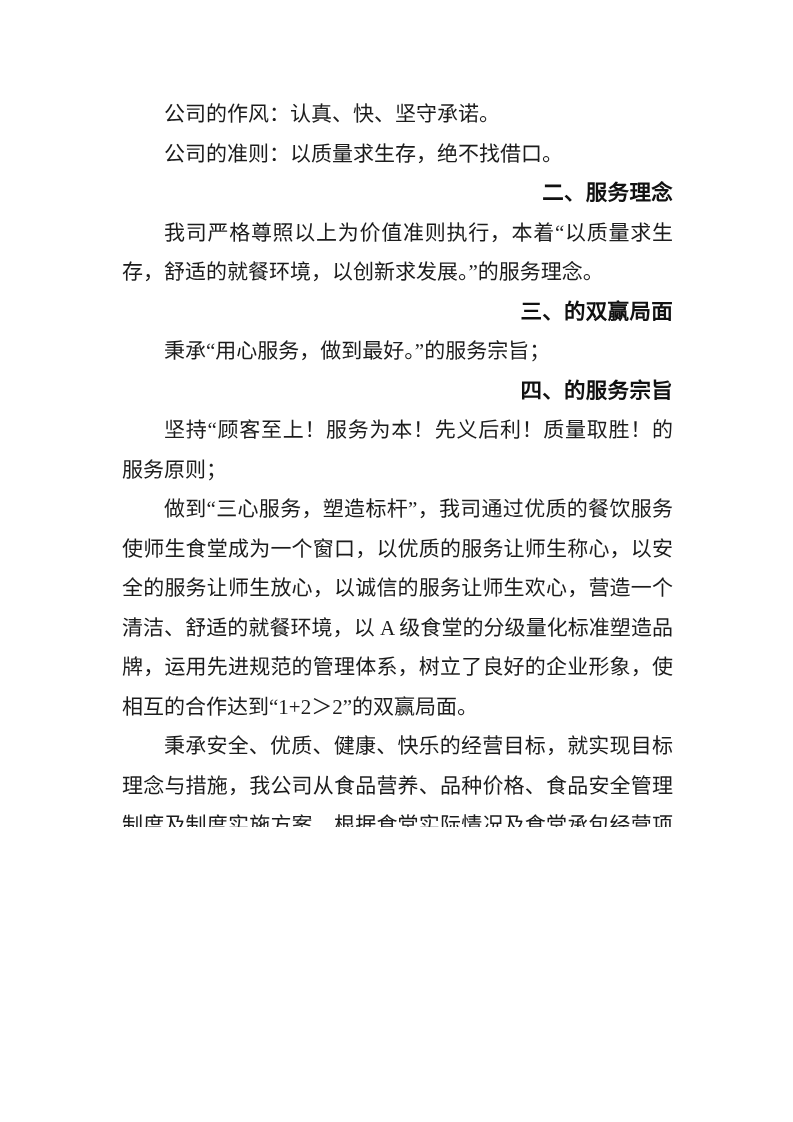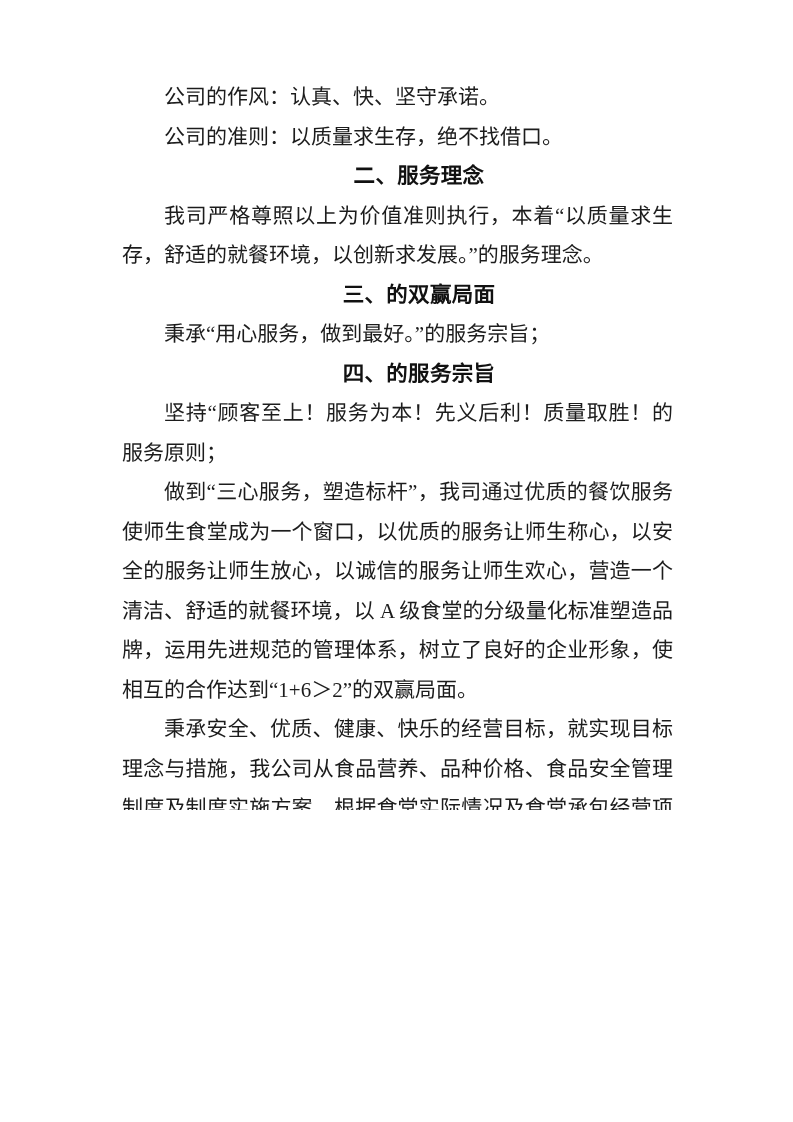--- a/index.html
+++ b/index.html
@@ -6,21 +6,21 @@
   html, body {
     margin: 0;
     padding: 0;
     background: #ffffff;
   }
   .page {
     position: relative;
     width: 793px;
     height: 810px;
     background: #ffffff;
-    margin: 0 auto;
+    margin: 17px auto;
     overflow: hidden;
     box-sizing: border-box;
   }
   .content {
     position: absolute;
     left: 122px;
     top: 78px;
     width: 551px;
   }
   .para {
@@ -34,21 +34,21 @@
     text-justify: inter-character;
   }
   .heading {
     margin: 0;
     text-indent: 2em;
     font-family: "Liberation Serif", "DejaVu Serif", serif;
     font-weight: bold;
     color: #111111;
     font-size: 21.5px;
     line-height: 39.5px;
-    text-align: center;
+    text-align: right;
     letter-spacing: 0.3px;
   }
   .para-justify-full {
     text-align: justify;
     text-align-last: left;
   }
   .footer {
     position: absolute;
     left: 0;
     right: 0;
@@ -76,21 +76,21 @@
 
     <h2 class="heading">三、的双赢局面</h2>
 
     <p class="para">秉承“用心服务，做到最好。”的服务宗旨；</p>
 
     <h2 class="heading">四、的服务宗旨</h2>
 
     <p class="para">坚持“顾客至上！服务为本！先义后利！质量取胜！的服务原则；</p>
 
 
-    <p class="para para-justify-full">做到“三心服务，塑造标杆”，我司通过优质的餐饮服务使师生食堂成为一个窗口，以优质的服务让师生称心，以安全的服务让师生放心，以诚信的服务让师生欢心，营造一个清洁、舒适的就餐环境，以 A 级食堂的分级量化标准塑造品牌，运用先进规范的管理体系，树立了良好的企业形象，使相互的合作达到“1+6＞2”的双赢局面。</p>
+    <p class="para para-justify-full">做到“三心服务，塑造标杆”，我司通过优质的餐饮服务使师生食堂成为一个窗口，以优质的服务让师生称心，以安全的服务让师生放心，以诚信的服务让师生欢心，营造一个清洁、舒适的就餐环境，以 A 级食堂的分级量化标准塑造品牌，运用先进规范的管理体系，树立了良好的企业形象，使相互的合作达到“1+2＞2”的双赢局面。</p>
 
 
     <p class="para para-justify-full">秉承安全、优质、健康、快乐的经营目标，就实现目标理念与措施，我公司从食品营养、品种价格、食品安全管理制度及制度实施方案，根据食堂实际情况及食堂承包经营项目招标文件的要求。我公司不投入与食品无关的项目，着力打造集健康饮食及文化传播，为职工的就餐环境提供舒适的空间。食堂要从：食品安全、采购成本、食堂管理、服务保障这几个方面来经营。根据食堂实际情况，我们从理念、目标、思路、设想四个方面概述。</p>
 
     <p class="para para-justify-full">公司参与学校食堂规范管理经营，校职工代表参与，着力打造集健康饮食及文化传播、教育学习、会议报告、社团活动、沟通交流、</p>
 
   </div>
 
   <div class="footer">
     <span>7</span>

